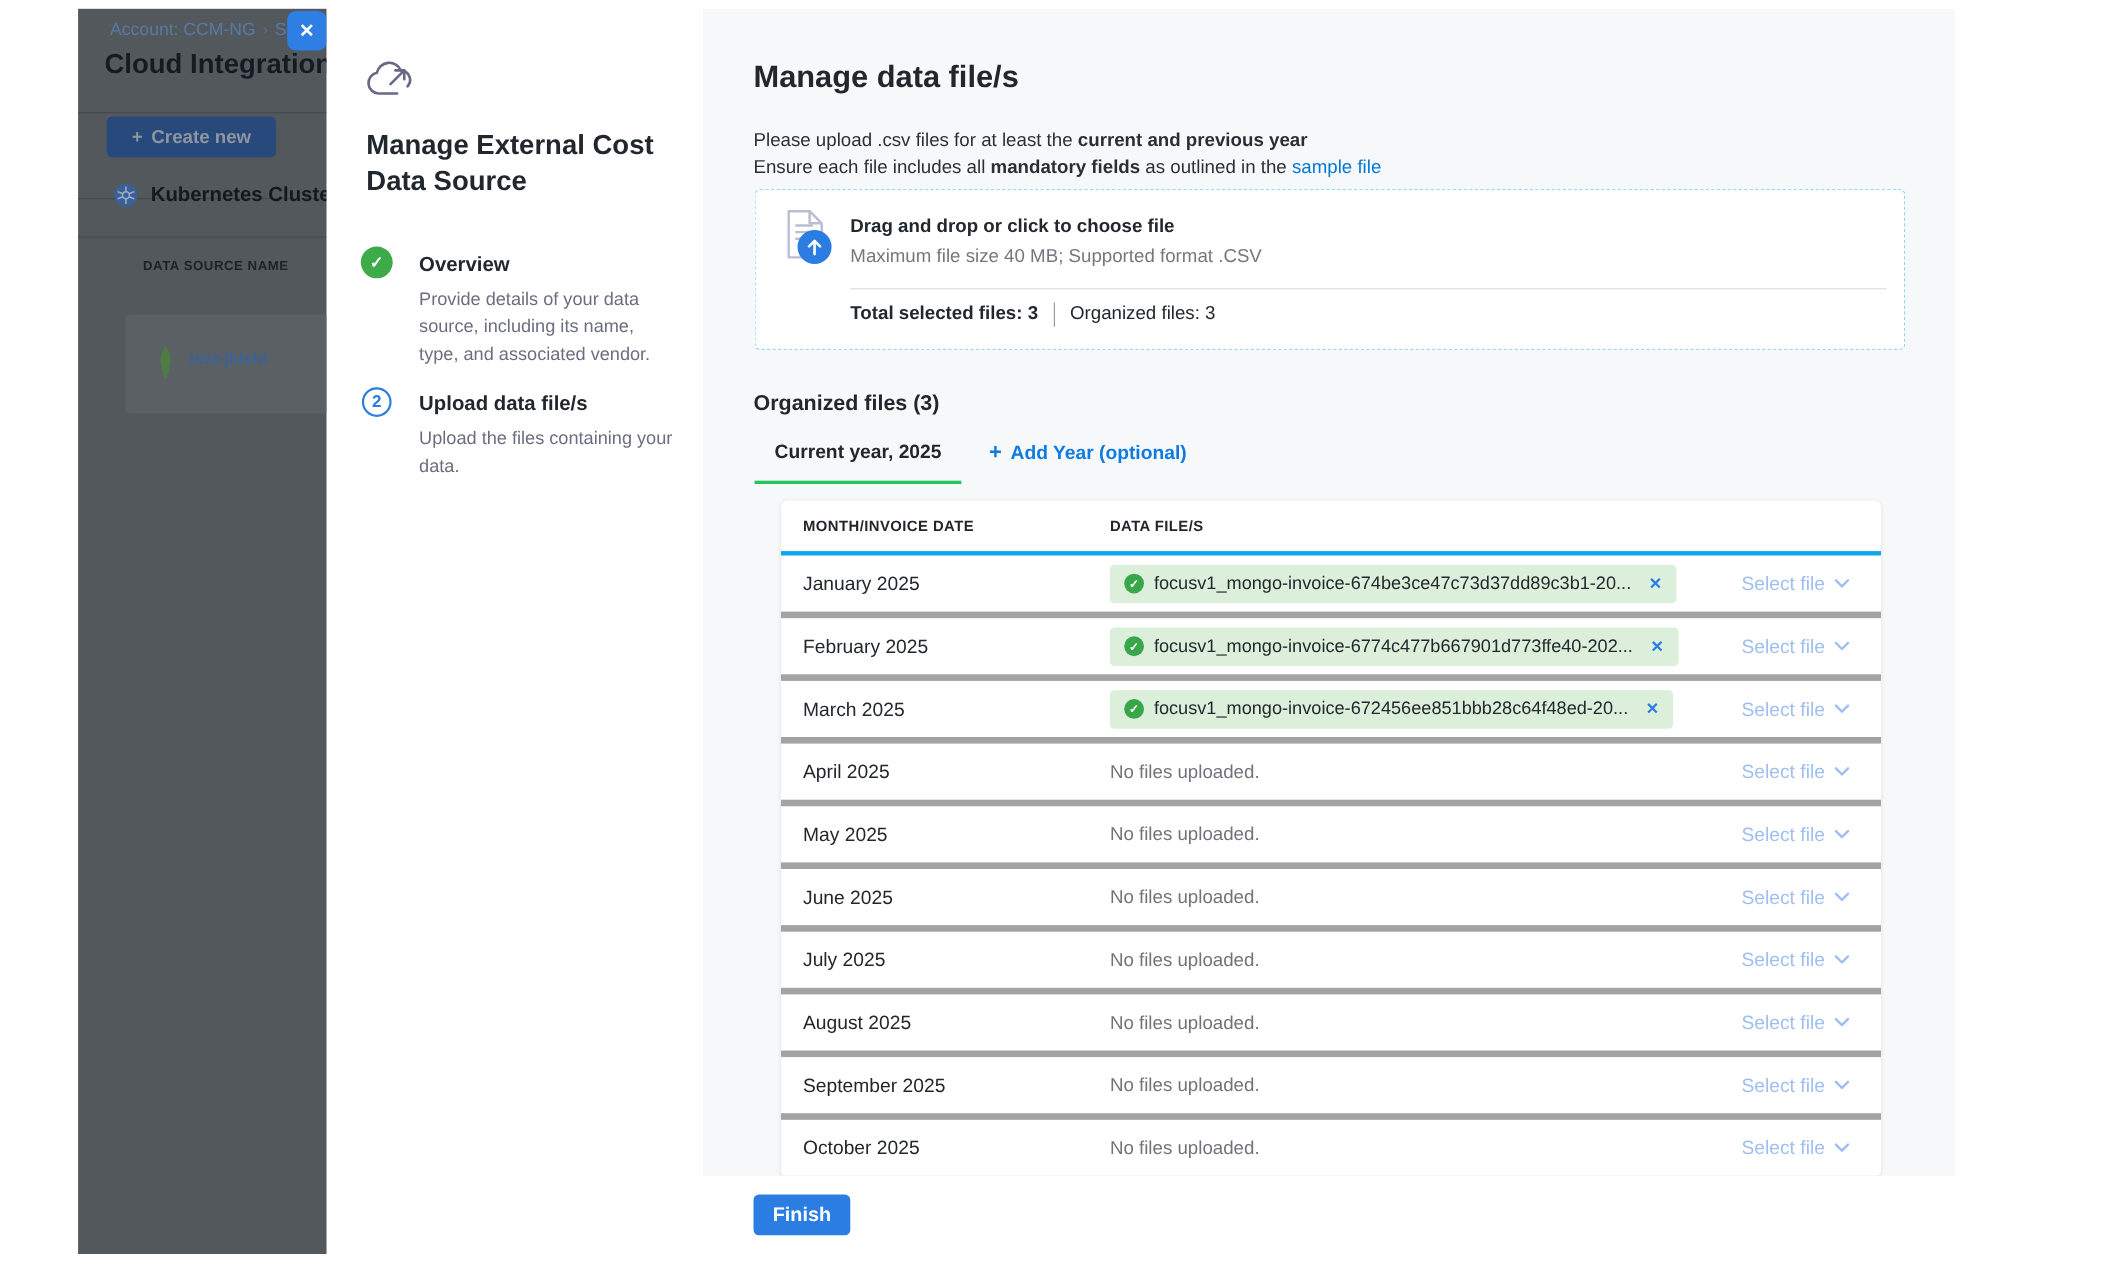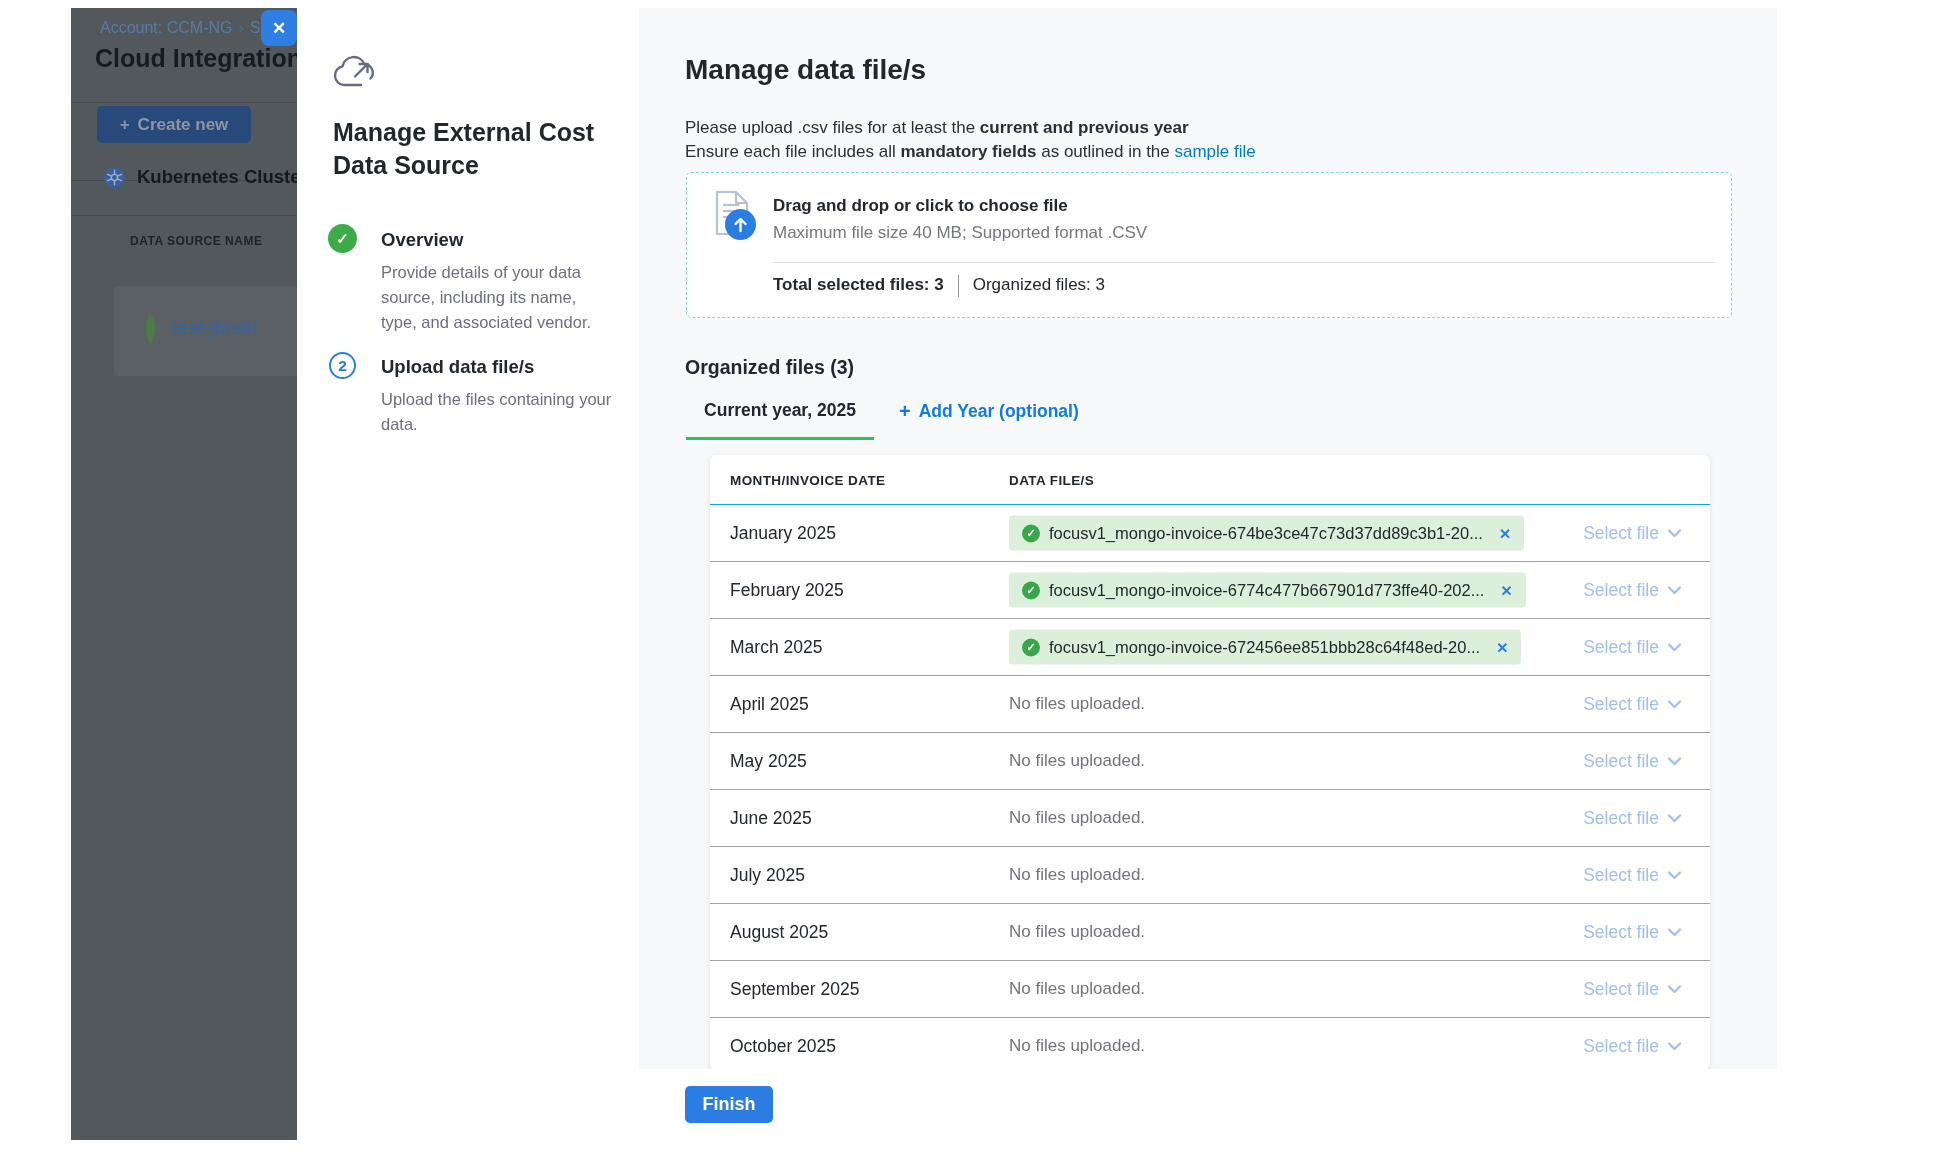--- a/index.html
+++ b/index.html
@@ -15,21 +15,21 @@
   .bd-line { position:absolute; left:0; width:100%; height:1px; background:#45494e; }
   .bd-create { position:absolute; left:26px; top:98px; width:154px; height:37px;
     background:#28497b; border-radius:5px; color:#8e959e; font-size:17px; font-weight:600;
     display:flex; align-items:center; justify-content:center; gap:8px; border:none; }
   .bd-k8s { position:absolute; left:33px; top:158px; display:flex; align-items:center; gap:12px; }
   .bd-k8s-label { font-size:18.5px; font-weight:700; color:#14191f; white-space:nowrap; }
   .bd-colhead { position:absolute; left:59px; top:226px; font-size:12px; font-weight:700;
     letter-spacing:.5px; color:#1d2228; white-space:nowrap; }
   .bd-card { position:absolute; left:43px; top:278px; width:210px; height:90px;
     background:#5b6065; border-radius:4px; }
-  .bd-card-label { position:absolute; left:58px; top:32px; font-size:18px; font-weight:600; color:#3a6496; }
+  .bd-card-label { position:absolute; left:58px; top:32px; font-size:15px; font-weight:600; color:#3a6496; }
   .bd-leaf { position:absolute; left:29px; top:28px; }
 
   
   .close-btn { position:absolute; left:261px; top:10px; width:36px; height:36px;
     background:#2e7ee3; border-radius:8px; color:#fff; font-size:17px; font-weight:700;
     display:flex; align-items:center; justify-content:center; cursor:pointer; border:none; }
 
   
   .drawer { position:absolute; left:297px; top:8px; width:342px; height:1132px; background:#ffffff; }
   .dw-icon { position:absolute; left:34px; top:46px; }
@@ -67,25 +67,25 @@
   .m-organized { position:absolute; left:46px; top:348px; font-size:19.5px; font-weight:700; color:#22272d; }
   .tab-active { position:absolute; left:47px; top:392px; width:188px; text-align:center;
     font-size:17.5px; font-weight:600; color:#22272d; padding-bottom:16px;
     border-bottom:3px solid #22c55e; cursor:pointer; }
   .tab-add { position:absolute; left:260px; top:392px; display:flex; align-items:center; gap:8px;
     font-size:17.5px; font-weight:600; color:#0f7ae0; cursor:pointer; }
   .tab-add .plus { font-size:20px; font-weight:600; }
 
   .m-card { position:absolute; left:71px; top:447px; width:1000px; height:615px; background:#fff;
     border-radius:6px; box-shadow:0 1px 4px rgba(40,41,61,.12); overflow:hidden; }
-  .tbl-head { position:relative; height:50px; border-bottom:1px solid #0ea5e9; }
+  .tbl-head { position:relative; height:50px; border-bottom:4px solid #0ea5e9; }
   .tbl-head span { position:absolute; top:50%; transform:translateY(-50%);
     font-size:13.5px; font-weight:700; letter-spacing:.4px; color:#22272d; white-space:nowrap; }
   .th-month { left:20px; } .th-files { left:299px; }
-  .tbl-row { position:relative; height:57px; border-bottom:1px solid #a3a3a3; }
+  .tbl-row { position:relative; height:57px; border-bottom:6px solid #a3a3a3; }
   .row-month { position:absolute; left:20px; top:50%; transform:translateY(-50%);
     font-size:17.5px; color:#22272d; white-space:nowrap; }
   .row-cell { position:absolute; left:299px; top:50%; transform:translateY(-50%); }
   .no-files { font-size:17px; color:#717379; white-space:nowrap; }
   .chip { display:inline-flex; align-items:center; gap:9px; background:#dcefdb;
     border-radius:4px; height:35px; padding:0 13px; }
   .chip-check { width:18px; height:18px; border-radius:50%; background:#3aa64a; color:#fff;
     font-size:11px; font-weight:700; display:flex; align-items:center; justify-content:center; flex:none; }
   .chip-name { font-size:16.5px; color:#23282e; white-space:nowrap; }
   .chip-x { font-size:14.5px; font-weight:700; color:#2b7de2; margin-left:7px; cursor:pointer; }

